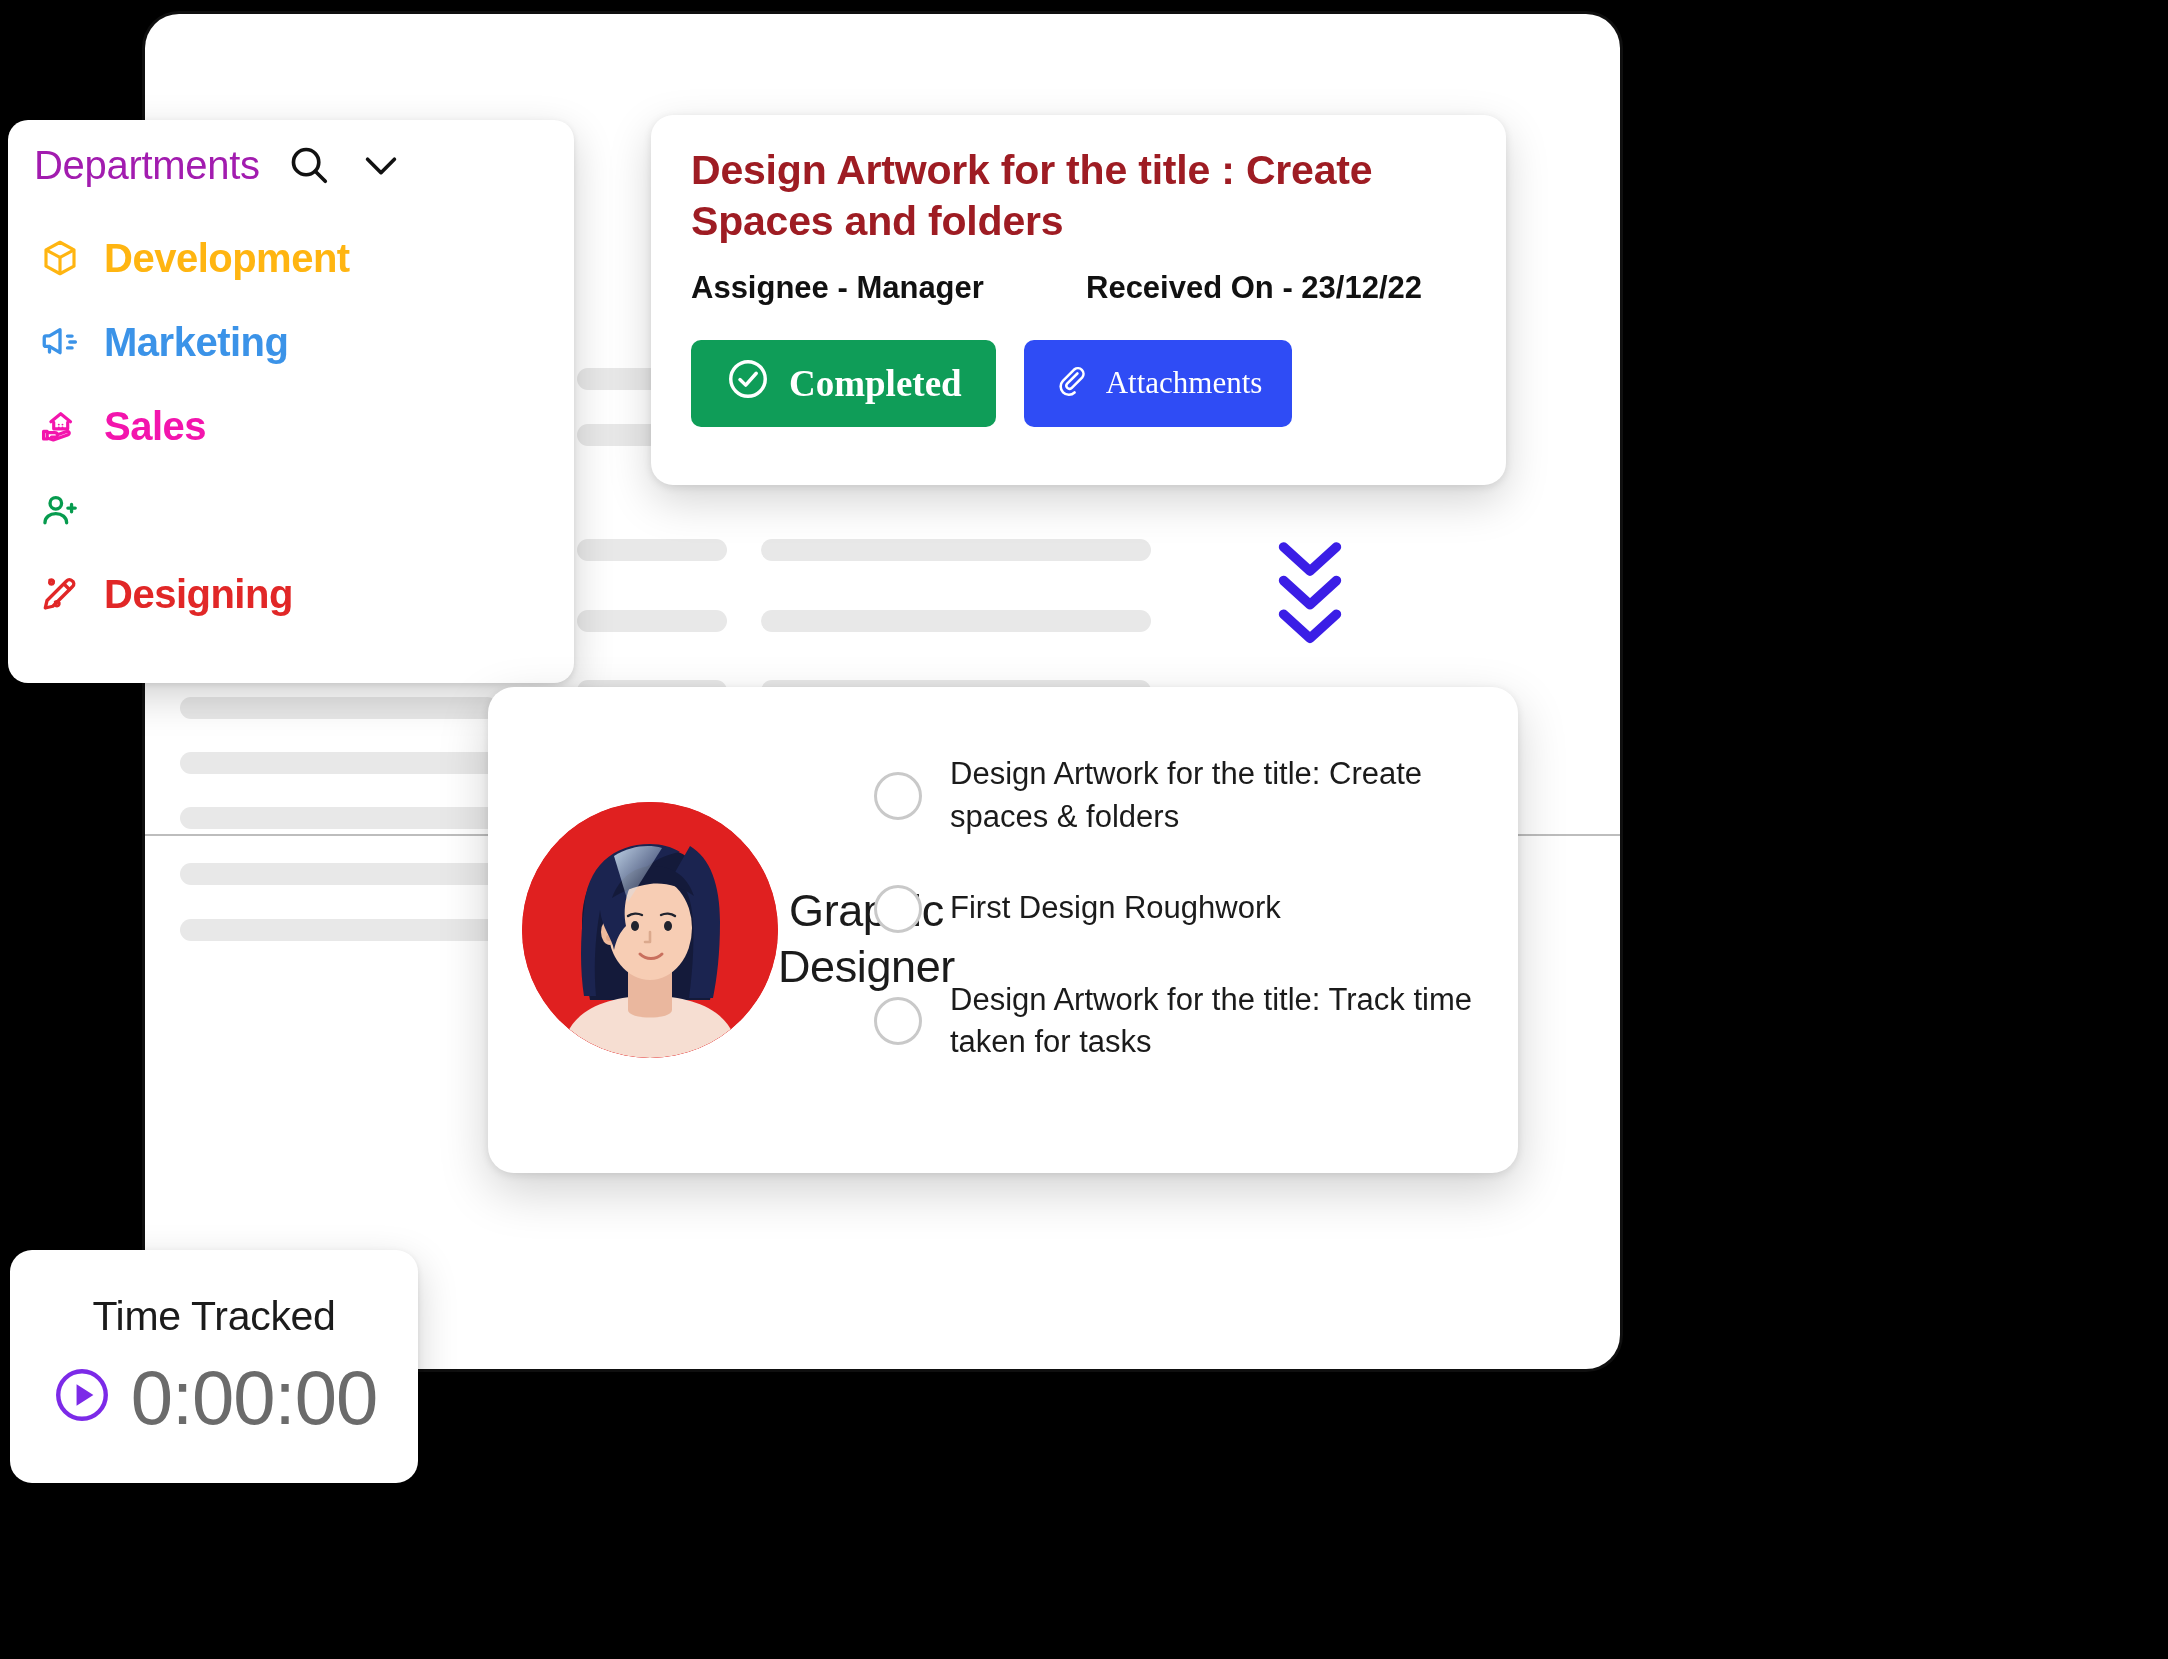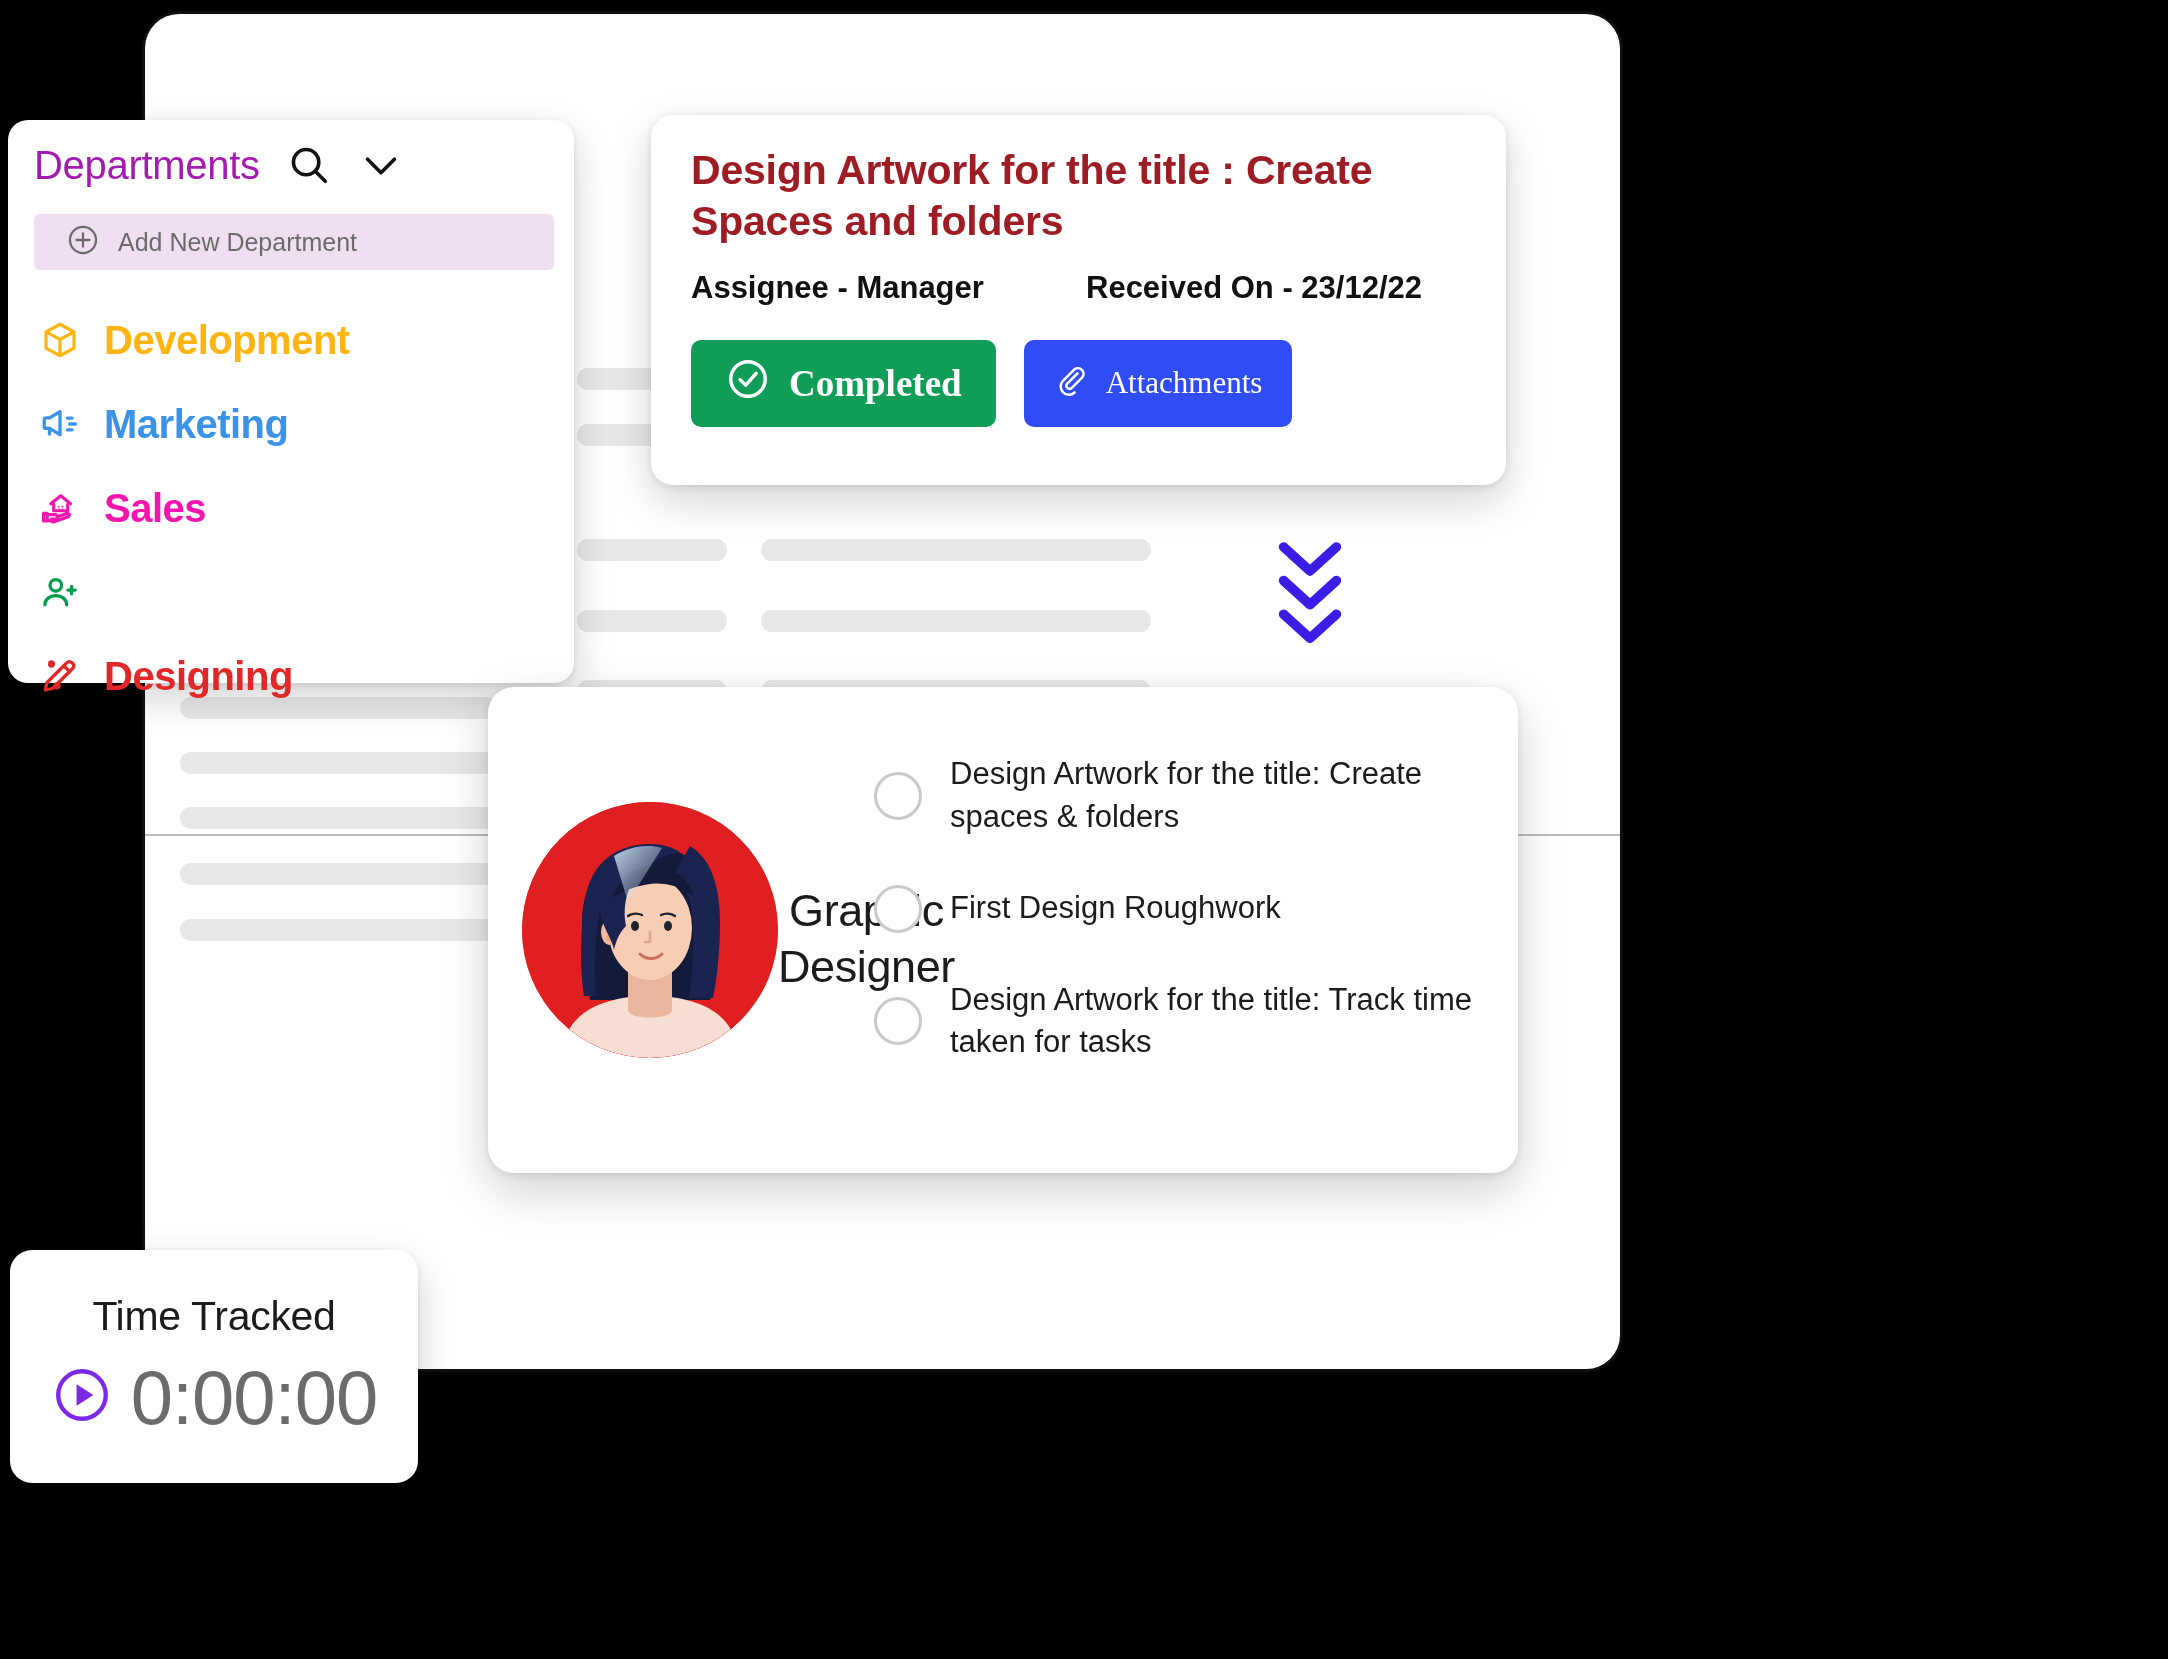--- a/index.html
+++ b/index.html
@@ -180,30 +180,20 @@
         </svg>
       </span>
 
       <span class="icon-btn">
         <svg width="46" height="46" viewBox="0 0 24 24" fill="none" stroke="#111" stroke-width="1.9" stroke-linecap="round" stroke-linejoin="round">
           <polyline points="5,9 12,16 19,9"></polyline>
         </svg>
       </span>
     </div>
 
-    <div class="add-row">
-      <span>
-        <svg width="34" height="34" viewBox="0 0 24 24" fill="none" stroke="#6b6b6b" stroke-width="1.6" stroke-linecap="round">
-          <circle cx="12" cy="12" r="9.2"></circle>
-            <line x1="12" y1="7.4" x2="12" y2="16.6"></line>
-            <line x1="7.4" y1="12" x2="16.6" y2="12"></line>
-        </svg>
-      </span>
-      <span class="add-row-label">Add New Department</span>
-    </div>
 
     <div class="dept-list">
 
       <div class="dept-item">
         <span class="dept-ico">
           <svg width="42" height="42" viewBox="0 0 24 24" fill="none" stroke="#ffb511" stroke-width="1.8" stroke-linejoin="round">
             <path d="M12 3 4 7.3v9.4L12 21l8-4.3V7.3L12 3z"></path>
             <path d="M4 7.3 12 11.7l8-4.4"></path>
               <path d="M12 11.7V21"></path>
           </svg>

